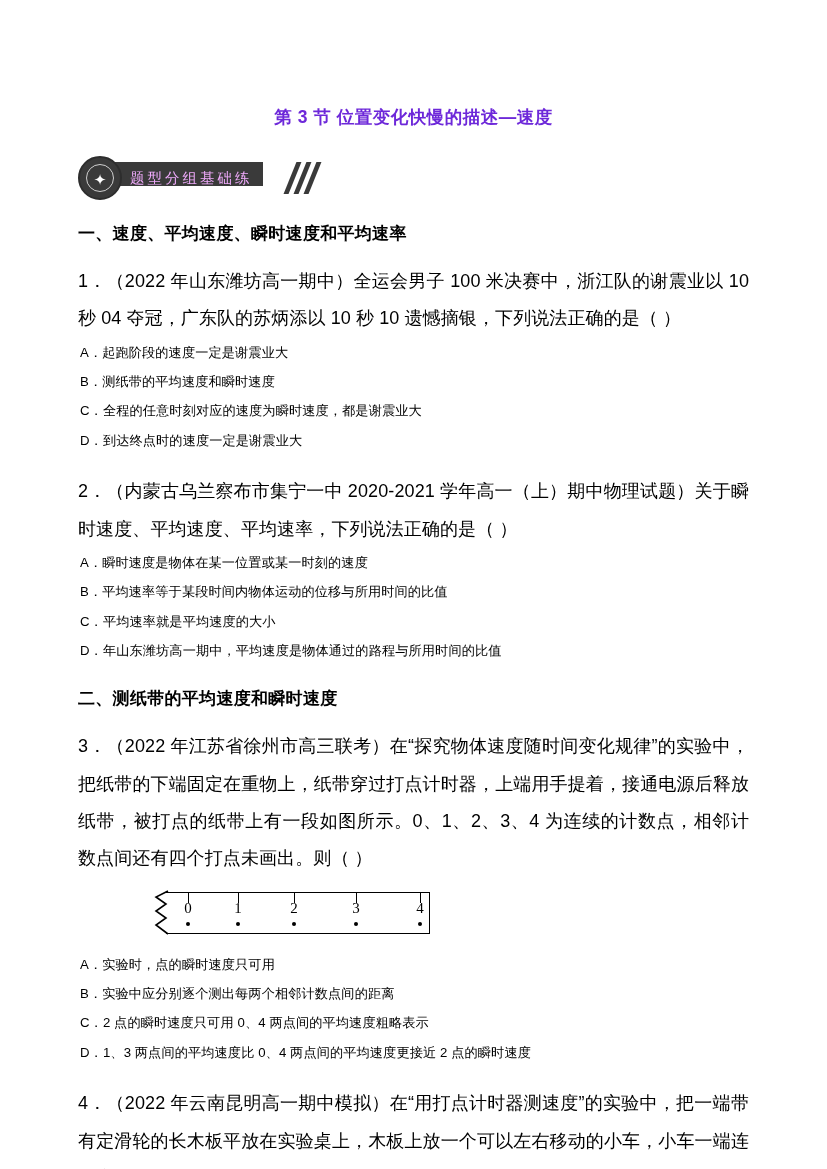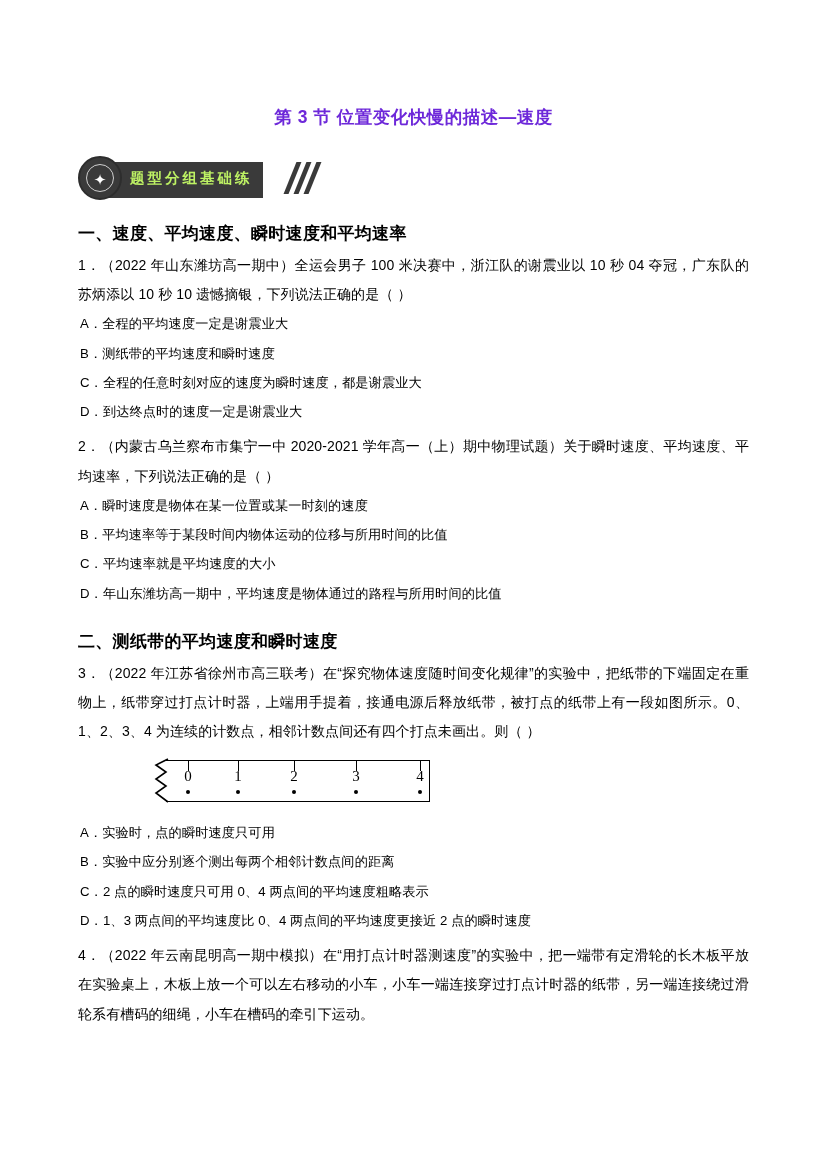--- a/index.html
+++ b/index.html
@@ -70,25 +70,25 @@
     color: #ffffff;
     font-size: 15px;
     line-height: 44px;
     text-align: center;
     font-family: "DejaVu Sans", sans-serif;
   }
   .ribbon {
     position: absolute;
     left: 22px;
     top: 6px;
-    height: 36px;
+    height: 24px;
     background: #3a3a3a;
-    color: #bef264;
+    color: #f0abfc;
     font-size: 14.5px;
-    font-weight: bold;
+    font-weight: normal;
     letter-spacing: 3px;
     line-height: 32px;
     padding: 0 10px 0 30px;
     z-index: 2;
     white-space: nowrap;
   }
   .ribbon-tail {
     position: absolute;
     top: 6px;
     height: 32px;
@@ -108,24 +108,24 @@
   .ribbon-tail i:nth-child(3) { left: 22px; }
 
   .section-head {
     font-size: 17px;
     font-weight: bold;
     margin-top: 22px;
     margin-bottom: 2px;
     letter-spacing: 0.3px;
   }
   .q {
-    font-size: 14px;
+    font-size: 18px;
     line-height: 2.08;
     text-align: justify;
-    margin-top: 6px;
+    margin-top: 18px;
     letter-spacing: 0.1px;
   }
   .opt {
     font-size: 13.2px;
     line-height: 2.22;
     letter-spacing: 0.1px;
     padding-left: 2px;
   }
   
   .figure {
@@ -211,21 +211,21 @@
       <div class="ribbon">题型分组基础练</div>
       <div class="medallion">
         <div class="glyph">✦</div>
       </div>
     </div>
   </div>
 
   <div class="section-head">一、速度、平均速度、瞬时速度和平均速率</div>
 
   <div class="q">1．（2022 年山东潍坊高一期中）全运会男子 100 米决赛中，浙江队的谢震业以 10 秒 04 夺冠，广东队的苏炳添以 10 秒 10 遗憾摘银，下列说法正确的是（      ）</div>
-  <div class="opt">A．全程的平均速度一定是谢震业大</div>
+  <div class="opt">A．起跑阶段的速度一定是谢震业大</div>
   <div class="opt">B．测纸带的平均速度和瞬时速度</div>
   <div class="opt">C．全程的任意时刻对应的速度为瞬时速度，都是谢震业大</div>
   <div class="opt">D．到达终点时的速度一定是谢震业大</div>
 
   <div class="q">2．（内蒙古乌兰察布市集宁一中 2020-2021 学年高一（上）期中物理试题）关于瞬时速度、平均速度、平均速率，下列说法正确的是（      ）</div>
   <div class="opt">A．瞬时速度是物体在某一位置或某一时刻的速度</div>
   <div class="opt">B．平均速率等于某段时间内物体运动的位移与所用时间的比值</div>
   <div class="opt">C．平均速率就是平均速度的大小</div>
   <div class="opt">D．年山东潍坊高一期中，平均速度是物体通过的路程与所用时间的比值</div>
 

